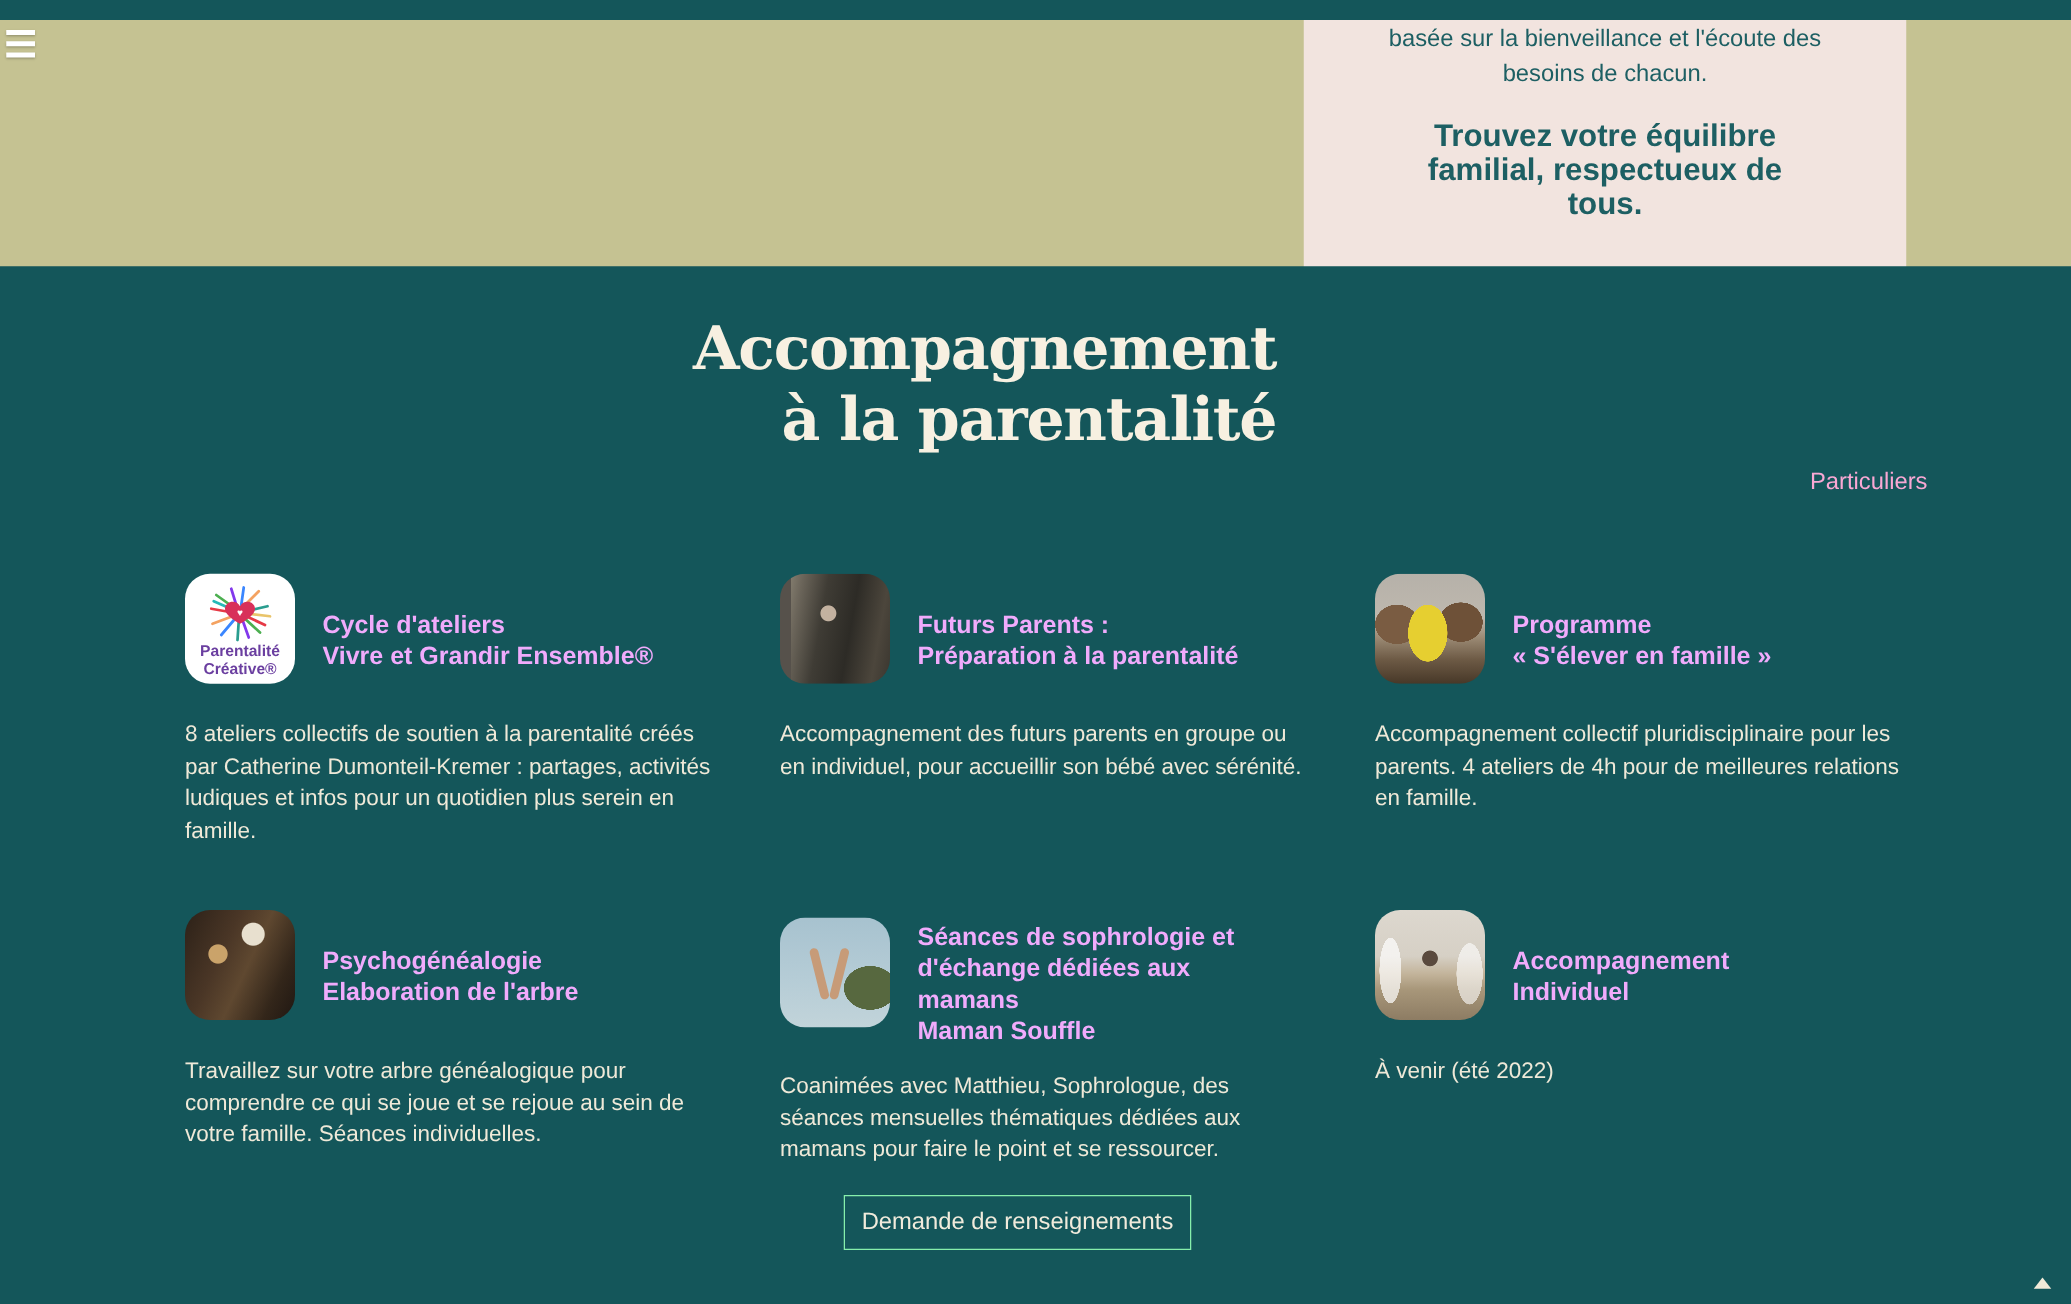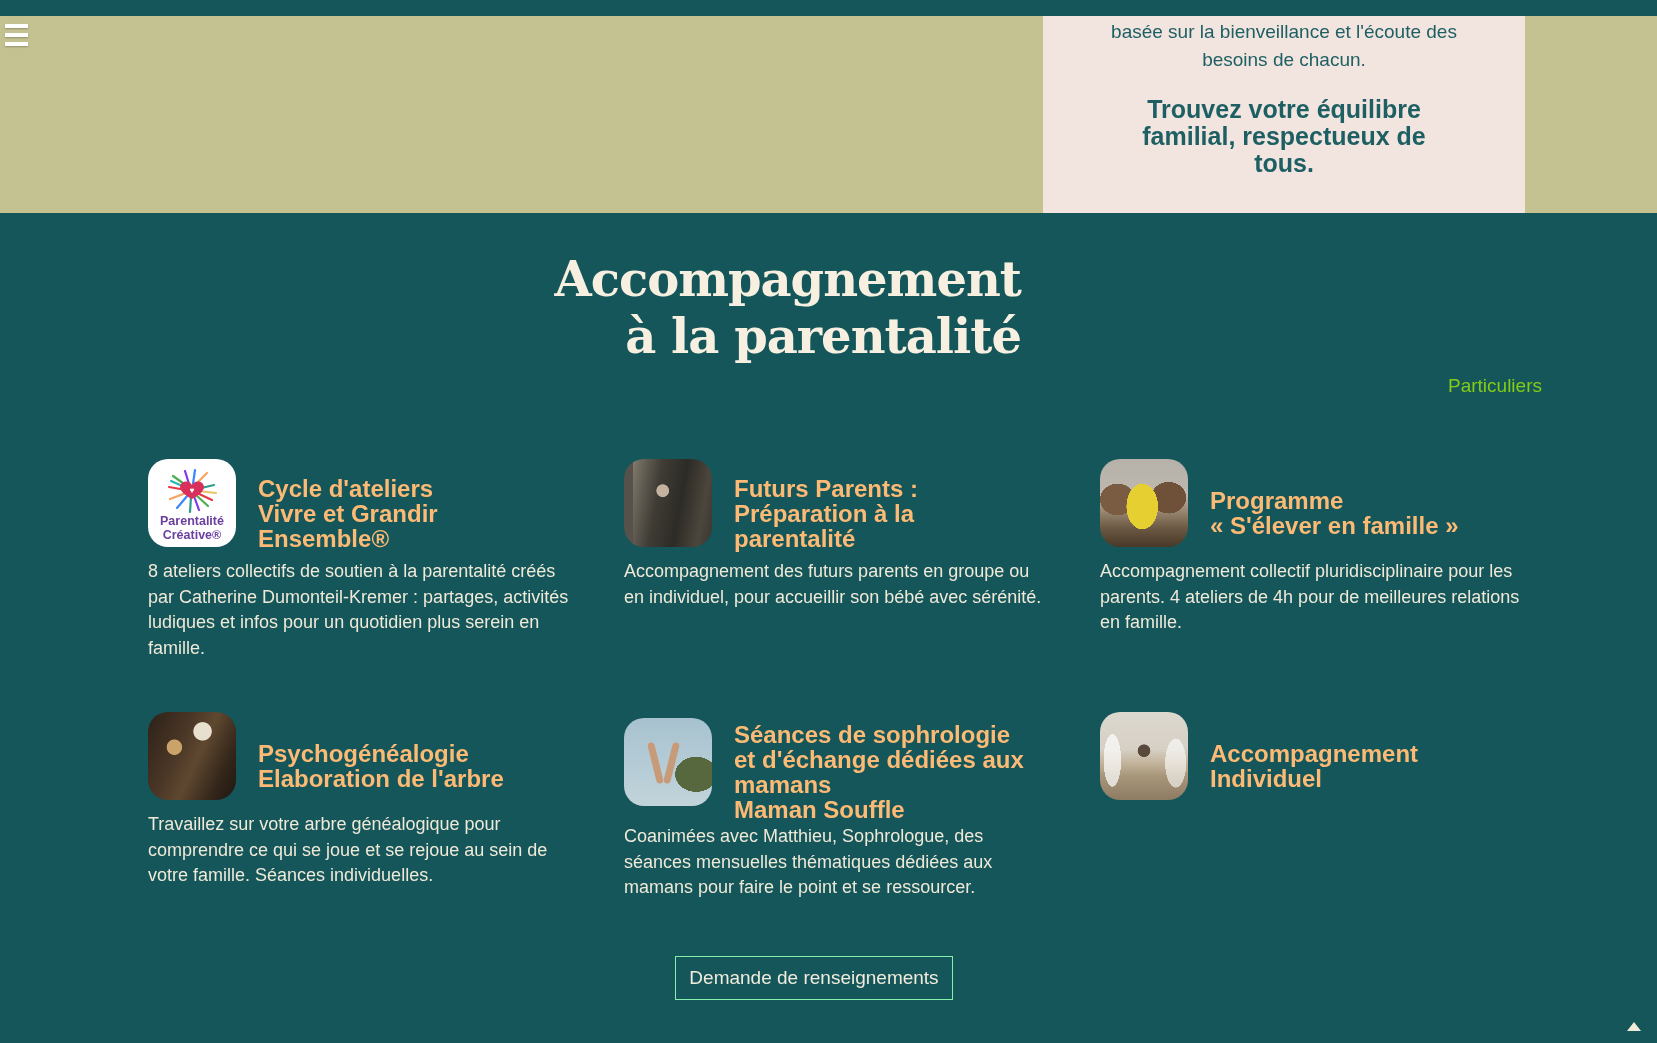--- a/index.html
+++ b/index.html
@@ -42,39 +42,39 @@
     position: absolute; left: 0; top: 213px; width: 1657px; height: 830px;
     background: #14565A; color: #EFE9D8;
   }
   .title-wrap { position: absolute; left: 0; top: 38px; width: 1542px; text-align: right; }
   .title-wrap h1 {
     margin: 0 auto; max-width: 500px;
     font-family: "DejaVu Serif", serif; font-weight: bold;
     font-size: 48px; line-height: 57px; letter-spacing: -1px;
     color: #F7F0E1;
   }
-  .subtitle { margin-top: 10px; font-size: 19px; color: #84cc16; }
+  .subtitle { margin-top: 10px; font-size: 19px; color: #f9a8d4; }
 
   .cards {
     position: absolute; left: 148px; top: 246px; width: 1382px;
     display: grid; grid-template-columns: 430px 430px 430px;
     column-gap: 46px; row-gap: 51px;
   }
   .card-head { display: flex; align-items: center; gap: 22px; min-height: 88px; }
   .thumb {
     width: 88px; height: 88px; flex: 0 0 88px;
     border-radius: 20px; overflow: hidden; position: relative;
   }
   .card h3 {
     margin: 0; position: relative; top: 10px;
-    font-size: 24px; line-height: 25px; font-weight: 600;
-    color: #fdba74; max-width: 300px;
+    font-size: 20px; line-height: 25px; font-weight: 600;
+    color: #f0abfc; max-width: 300px;
   }
   .card h3 span { display: block; }
-  .card-body { margin-top: 12px; font-size: 18px; line-height: 25.5px; max-width: 430px; }
+  .card-body { margin-top: 28px; font-size: 18px; line-height: 25.5px; max-width: 430px; }
 
   
   .thumb-logo { background: #ffffff; display: flex; flex-direction: column; align-items: center; justify-content: flex-end; padding-bottom: 5px; }
   .logo-text { text-align: center; color: #6B3FA0; font-size: 12.5px; line-height: 14px; font-weight: bold; }
   .thumb-couple { background:
     radial-gradient(circle at 44% 36%, rgba(219,199,179,.85) 0 8%, rgba(219,199,179,0) 9%),
     linear-gradient(90deg, #56514b 0 10%, rgba(0,0,0,0) 10%),
     linear-gradient(100deg, #97907f 0%, #6b655a 18%, #3f3c35 38%, #2d2b26 62%, #4c463c 85%, #3a362f 100%); }
   .thumb-beach { background:
     radial-gradient(ellipse 18% 26% at 48% 54%, #e6cf30 0 99%, rgba(0,0,0,0) 100%),
@@ -222,20 +222,21 @@
     </div>
 
     <div class="card">
       <div class="card-head">
         <div class="thumb thumb-livingroom"></div>
         <h3>
           <span>Accompagnement</span>
           <span>Individuel</span>
         </h3>
       </div>
+      <div class="card-body">À venir (été 2022)</div>
     </div>
 
   </div>
 
   <button class="cta">Demande de renseignements</button>
 
 </main>
 
 <button class="scroll-top">
   <span class="tri"></span>

